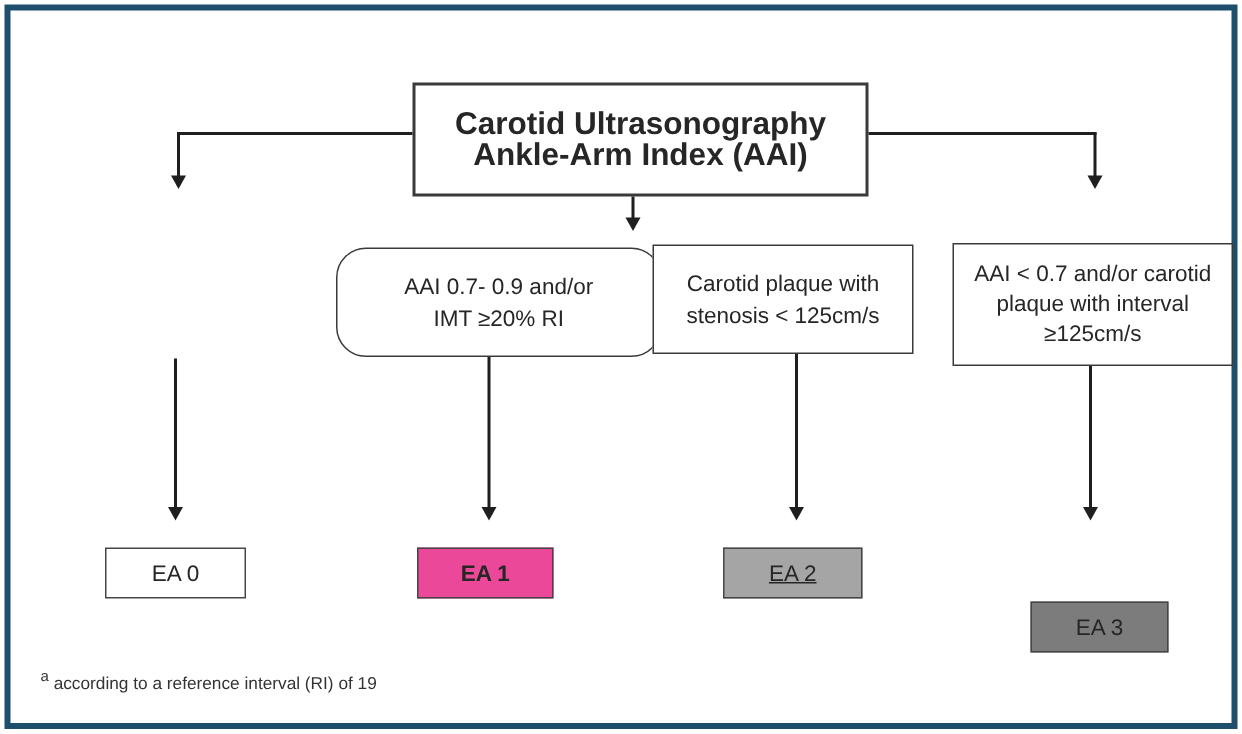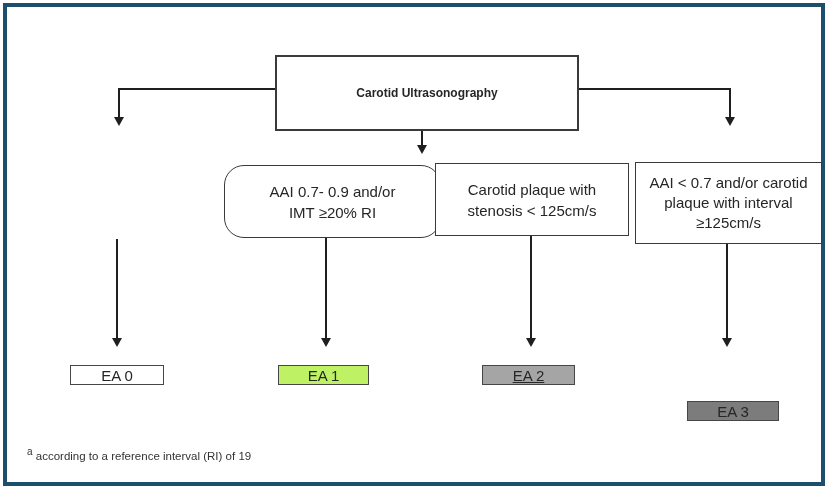--- a/index.html
+++ b/index.html
@@ -12,32 +12,32 @@
     position:absolute;left:3px;top:3px;right:3px;bottom:3px;
     border:4px solid #1d4e6b;background:#ffffff;box-sizing:border-box;
   }
   .box{
     position:absolute;box-sizing:border-box;background:#ffffff;
     display:flex;flex-direction:column;align-items:center;justify-content:center;
     text-align:center;
   }
   #top-box{
     left:268px;top:48px;width:304px;height:76px;
-    border:2px solid #3a3a3a;font-weight:bold;font-size:12px;line-height:21px;
+    border:2px solid #3a3a3a;font-weight:bold;font-size:21px;line-height:21px;
   }
   .cond{
     border:1px solid #3a3a3a;font-size:15px;line-height:21px;
   }
   #cond-1{left:18px;top:158px;width:187px;height:74px;}
   #cond-2{left:217px;top:158px;width:217px;height:73px;border-radius:20px;}
-  #cond-3{left:428px;top:156px;width:194px;height:73px;}
+  #cond-3{left:428px;top:156px;width:174px;height:73px;}
   #cond-4{left:628px;top:155px;width:187px;height:82px;line-height:20px;}
   sup{font-size:10px;line-height:0;}
   .ea{
-    border:1px solid #464646;font-size:15px;height:20px;top:358px;
+    border:1px solid #464646;font-size:15px;height:34px;top:358px;
     flex-direction:row;
   }
   #ea-0{left:63px;width:94px;}
   #ea-1{left:271px;width:91px;}
   #ea-2{left:475px;width:93px;}
   #ea-3{left:680px;width:92px;}
   .line{position:absolute;background:#1f1f1f;}
   .ah-down{
     position:absolute;width:0;height:0;
     border-left:5px solid transparent;border-right:5px solid transparent;
@@ -48,20 +48,21 @@
   }
 </style>
 </head>
 <body>
 
 <div id="canvas">
   <div id="frame">
 
     <div class="box" id="top-box">
       <div>Carotid Ultrasonography</div>
+      <div>Ankle-Arm Index (AAI)</div>
     </div>
 
     <div class="line" style="left:112px;top:81px;width:156px;height:2px;"></div>
     <div class="line" style="left:111px;top:81px;width:2px;height:30px;"></div>
     <div class="ah-down" style="left:107px;top:110px;"></div>
 
     <div class="line" style="left:572px;top:81px;width:152px;height:2px;"></div>
     <div class="line" style="left:722px;top:81px;width:2px;height:30px;"></div>
     <div class="ah-down" style="left:718px;top:110px;"></div>
 
@@ -91,20 +92,20 @@
     <div class="line" style="left:318px;top:231px;width:2px;height:101px;"></div>
     <div class="ah-down" style="left:314px;top:331px;"></div>
 
     <div class="line" style="left:523px;top:229px;width:2px;height:103px;"></div>
     <div class="ah-down" style="left:519px;top:331px;"></div>
 
     <div class="line" style="left:719px;top:237px;width:2px;height:95px;"></div>
     <div class="ah-down" style="left:715px;top:331px;"></div>
 
     <div class="box ea" id="ea-0" style="background: rgb(255, 255, 255);">EA 0</div>
-    <div class="box ea" id="ea-1" style="background: #bef264;">EA 1</div>
+    <div class="box ea" id="ea-1" style="background: #ec4899; font-weight: bold;">EA 1</div>
     <div class="box ea" id="ea-2" style="background: rgb(165, 165, 165); text-decoration: underline;">EA 2</div>
     <div class="box ea" id="ea-3" style="background: rgb(124, 124, 124); margin-top: 36px;">EA 3</div>
 
     <div id="footnote"><sup>a</sup><span> according to a reference interval (RI) of 19</span></div>
 
   </div>
 </div>
 
 </body></html>

